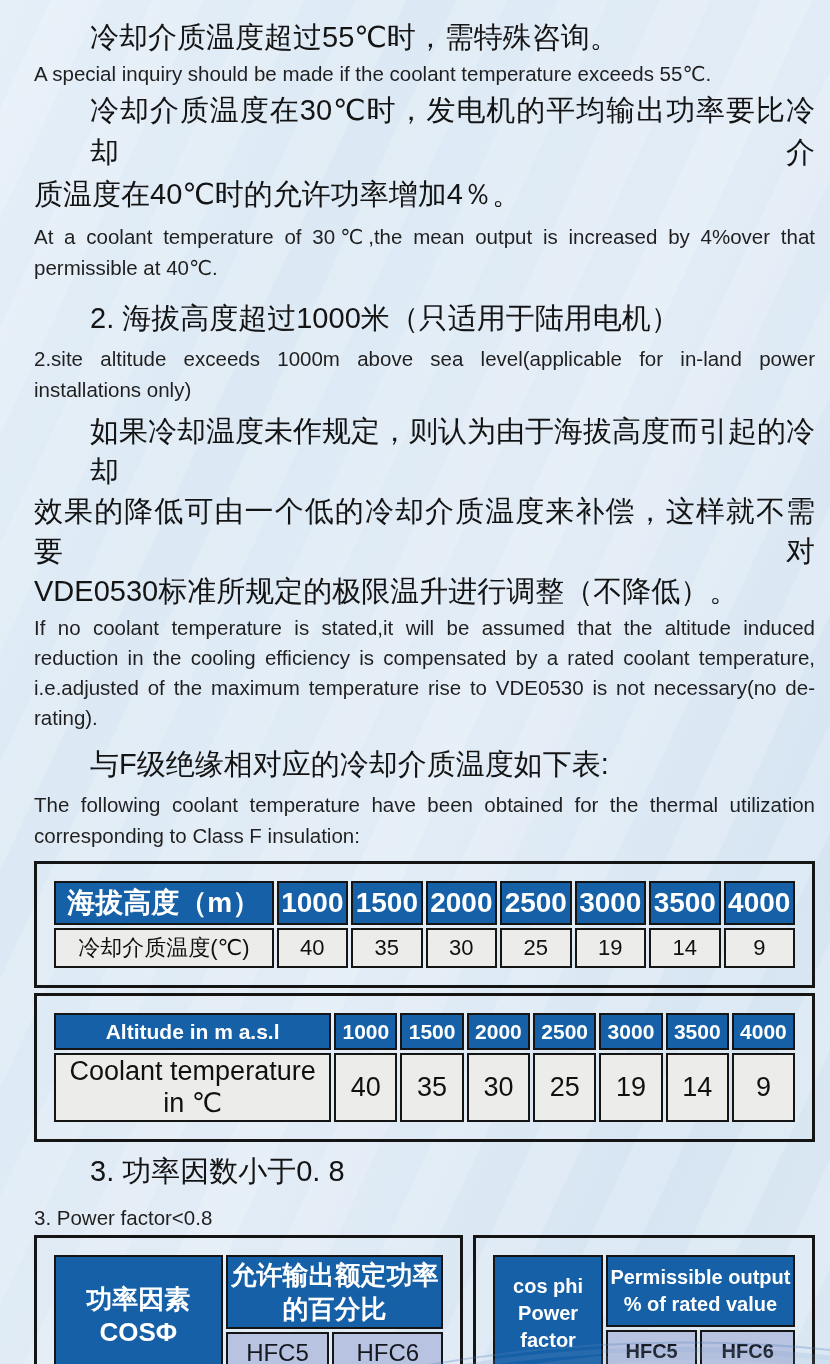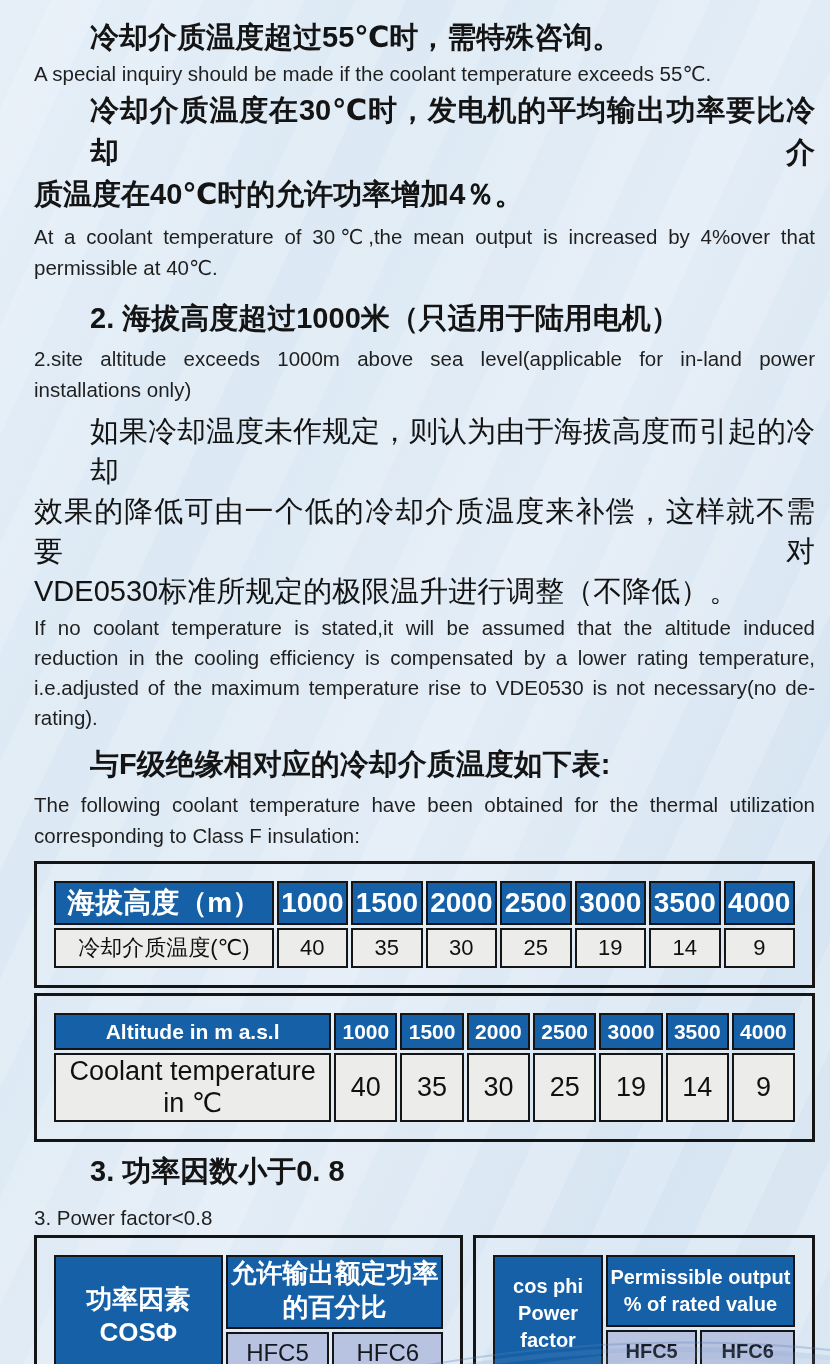--- a/index.html
+++ b/index.html
@@ -15,21 +15,21 @@
     position:absolute;inset:0;pointer-events:none;
     background:repeating-linear-gradient(115deg,rgba(255,255,255,0) 0 46px,rgba(255,255,255,0.16) 46px 92px);
   }
   .watermark{position:absolute;left:0;bottom:-6px;pointer-events:none;}
   .content{
     position:relative;
     padding:0 15px 0 34px; 
     color:#1b1b1b;
   }
   
-  .cn{font-size:29px;line-height:42px;color:#141414;margin:0;font-weight:bold;}
+  .cn{font-size:29px;line-height:42px;color:#141414;margin:0;}
   .cn-small{font-size:29px;line-height:40px;color:#141414;margin:0;}
   .en{font-size:20.5px;line-height:31px;color:#1f1f1f;margin:0;}
   .en-tight{font-size:20.5px;line-height:30px;color:#1f1f1f;margin:0;}
   .indent{padding-left:56px;}
   .j{text-align:justify;text-align-last:justify;}
   
   .m-p1cn{margin-top:16px;}
   .m-p2cn{margin-top:0;}
   .m-p2en{margin-top:6px;}
   .m-h2{margin-top:14px;}
@@ -55,21 +55,21 @@
   .t-alt-cn td{height:34px;font-size:22px;}
   .t-alt-cn .label{font-size:28px;}
   
   .t-alt-en th{height:31px;font-size:21px;}
   .t-alt-en td{height:30px;font-size:27px;}
   
   .pf-wrap{display:flex;gap:10px;align-items:flex-start;}
   .t-pf-cn{width:430px;box-sizing:border-box;}
   .t-pf-en{width:342px;box-sizing:border-box;}
   .t-pf-cn th.corner{font-size:26px;}
-  .t-pf-cn th.span{height:66px;font-size:26px;line-height:34px;font-family:Liberation Mono, monospace;}
+  .t-pf-cn th.span{height:66px;font-size:26px;line-height:34px;}
   .t-pf-cn th.sub{height:36px;font-size:24px;font-weight:500;}
   .t-pf-cn td{height:30px;font-size:26px;}
   .t-pf-en th.corner{font-size:20px;line-height:27px;}
   .t-pf-en th.span{height:66px;font-size:20px;line-height:27px;}
   .t-pf-en th.sub{height:36px;font-size:20px;font-weight:600;}
   .t-pf-en td{height:30px;font-size:20px;}
 </style>
 </head>
 <body>
 
@@ -96,21 +96,21 @@
       <div class="en">installations only)</div>
     </div>
 
     <div class="m-s3cn">
       <div class="cn-small indent j">如果冷却温度未作规定，则认为由于海拔高度而引起的冷却</div>
       <div class="cn-small j">效果的降低可由一个低的冷却介质温度来补偿，这样就不需要对</div>
       <div class="cn-small">VDE0530标准所规定的极限温升进行调整（不降低）。</div>
     </div>
     <div class="m-s3en">
       <div class="en-tight j">If no coolant temperature is stated,it will be assumed that the altitude induced</div>
-      <div class="en-tight j">reduction in the cooling efficiency is compensated by a lower rating temperature,</div>
+      <div class="en-tight j">reduction in the cooling efficiency is compensated by a rated coolant temperature,</div>
       <div class="en-tight j">i.e.adjusted of the maximum temperature rise to VDE0530 is not necessary(no de-</div>
       <div class="en-tight">rating).</div>
     </div>
 
     <p class="cn indent m-s4cn">与F级绝缘相对应的冷却介质温度如下表:</p>
     <div class="m-s4en">
       <div class="en j">The following coolant temperature have been obtained for the thermal utilization</div>
       <div class="en">corresponding to Class F insulation:</div>
     </div>
 

